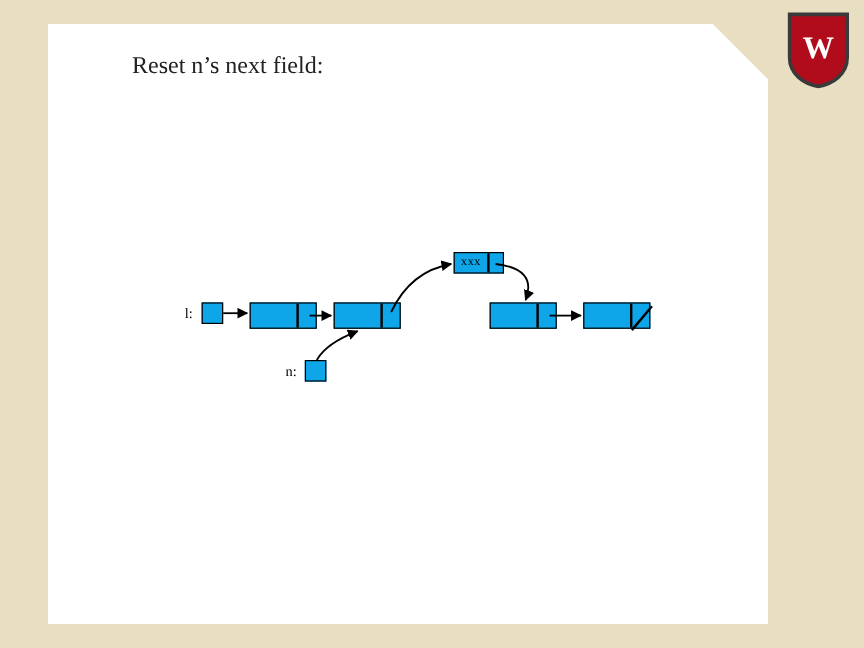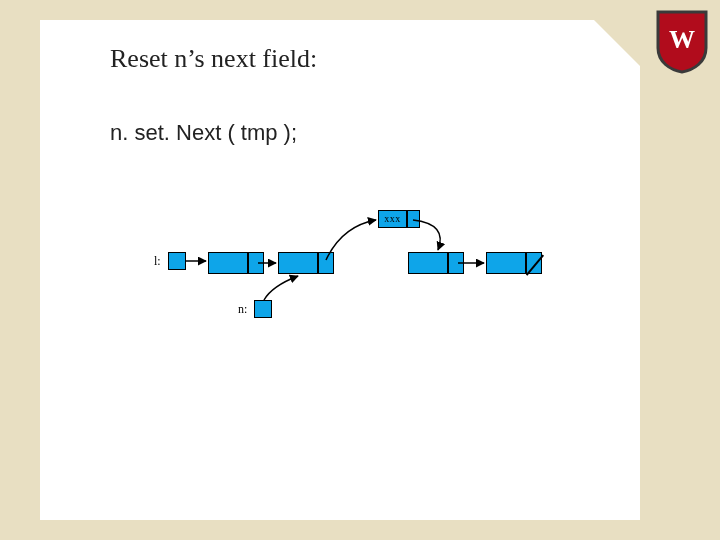--- a/index.html
+++ b/index.html
@@ -30,21 +30,21 @@
     content: "";
     position: absolute;
     top: 0;
     right: 0;
     width: 0;
     height: 0;
     border-top: 46px solid #e8dfc2;
     border-left: 46px solid transparent;
   }
   .title {
-    font-size: 26px;
+    font-size: 20px;
     color: #222;
     padding: 24px 0 0 70px;
     font-family: Georgia, serif;
   }
   .code {
     font-size: 22px;
     font-family: Arial, Helvetica, sans-serif;
     color: #222;
     padding: 46px 0 0 70px;
   }
@@ -101,21 +101,20 @@
   <svg viewBox="0 0 52 64" width="52" height="64">
     <path d="M2 2 H50 V38 C50 52 38 60 26 62 C14 60 2 52 2 38 Z" fill="#b10c1c" stroke="#3a3a3a" stroke-width="3"></path>
     <text x="26" y="38" text-anchor="middle" font-family="Georgia,serif" font-size="26" font-weight="bold" fill="#ffffff">W</text>
   </svg>
 </div>
 
 <div class="slide">
 
   <div class="title">Reset n’s next field:</div>
 
-  <div class="code">n. set. Next ( tmp );</div>
 
   <div class="diagram">
 
     <div class="lbl" style="left:4px; top:44px;">l:</div>
     <div class="lbl" style="left:88px; top:92px;">n:</div>
 
     <div class="node" style="left:18px; top:42px; width:18px; height:18px;"></div>
 
     <div class="node" style="left:58px; top:42px; width:56px; height:22px;">
       <div class="divider" style="left:38px;"></div>

